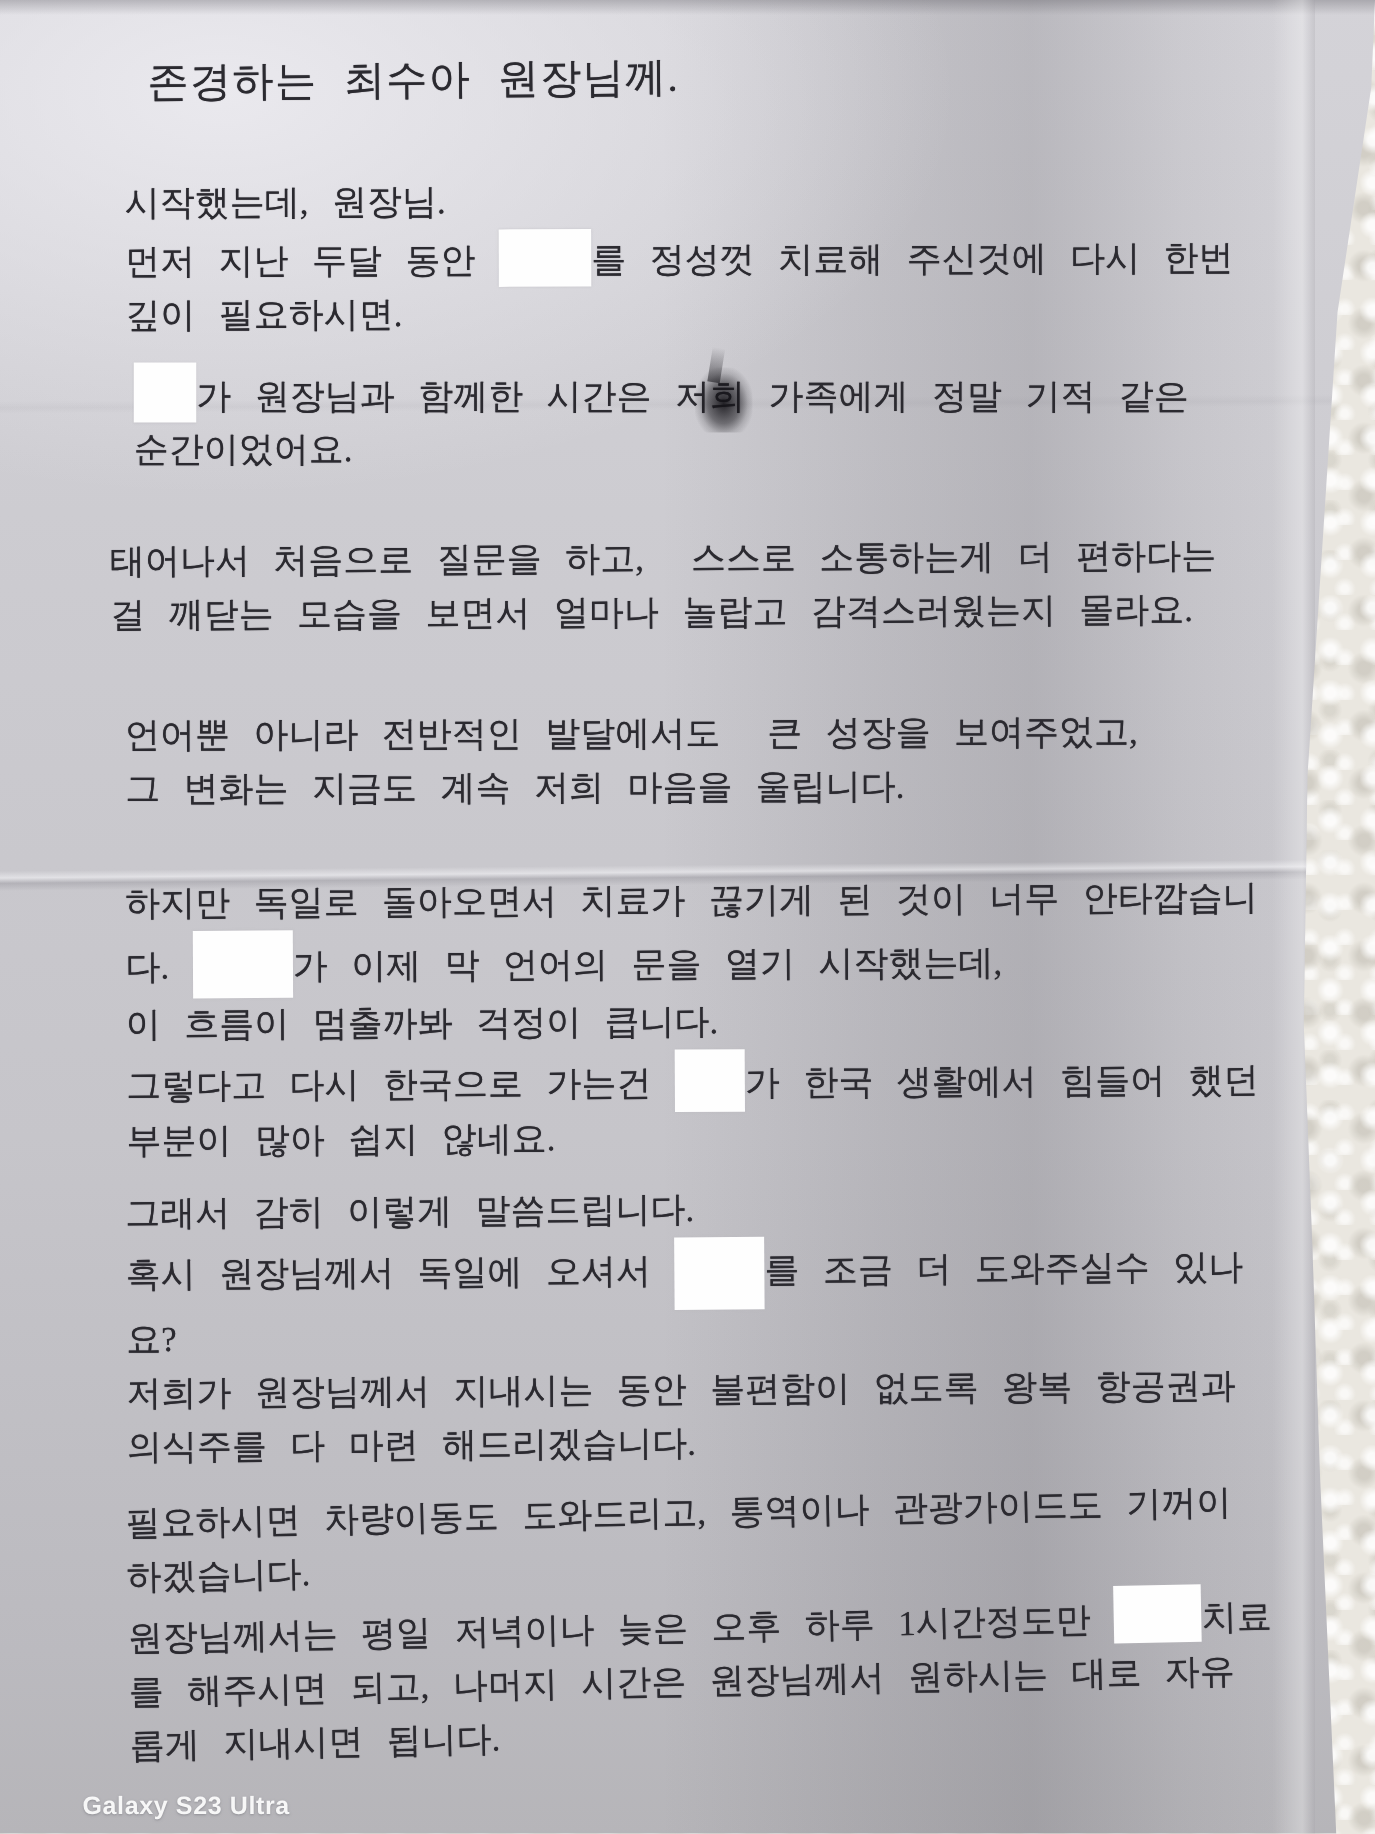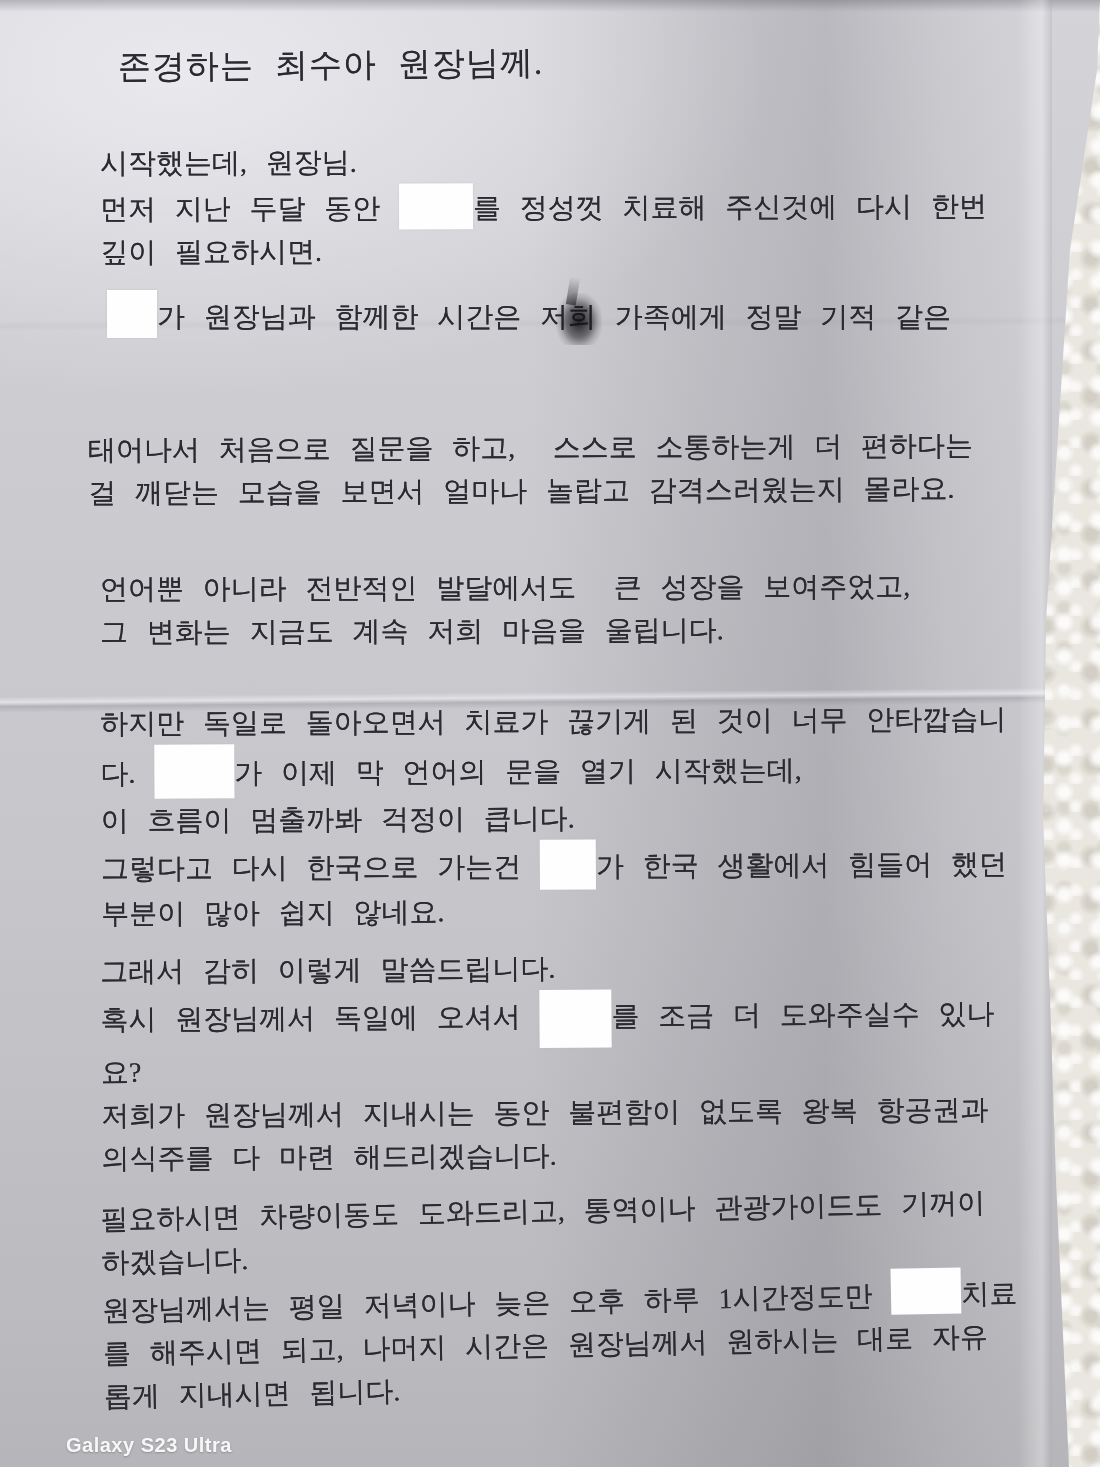--- a/index.html
+++ b/index.html
@@ -79,20 +79,21 @@
     <div class="title">존경하는 최수아 원장님께.</div>
 
     <div class="para" id="p0">
       <div><span>시작했는데, 원장님.</span></div>
       <div><span>먼저 지난 두달 동안 </span><span class="redact r-a"></span><span>를 정성껏 치료해 주신것에 다시 한번</span></div>
       <div><span>깊이 필요하시면.</span></div>
     </div>
 
     <div class="para" id="p1">
       <div><span class="redact r-b"></span><span>가 원장님과 함께한 시간은 </span><span class="smudge">저희</span><span> 가족에게 정말 기적 같은</span></div>
+      <div><span>순간이었어요.</span></div>
     </div>
 
     <div class="para" id="p2">
       <div><span>태어나서 처음으로 질문을 하고,&nbsp; 스스로 소통하는게 더 편하다는</span></div>
       <div><span>걸 깨닫는 모습을 보면서 얼마나 놀랍고 감격스러웠는지 몰라요.</span></div>
     </div>
 
     <div class="para" id="p3">
       <div><span>언어뿐 아니라 전반적인 발달에서도&nbsp; 큰 성장을 보여주었고,</span></div>
       <div><span>그 변화는 지금도 계속 저희 마음을 울립니다.</span></div>

